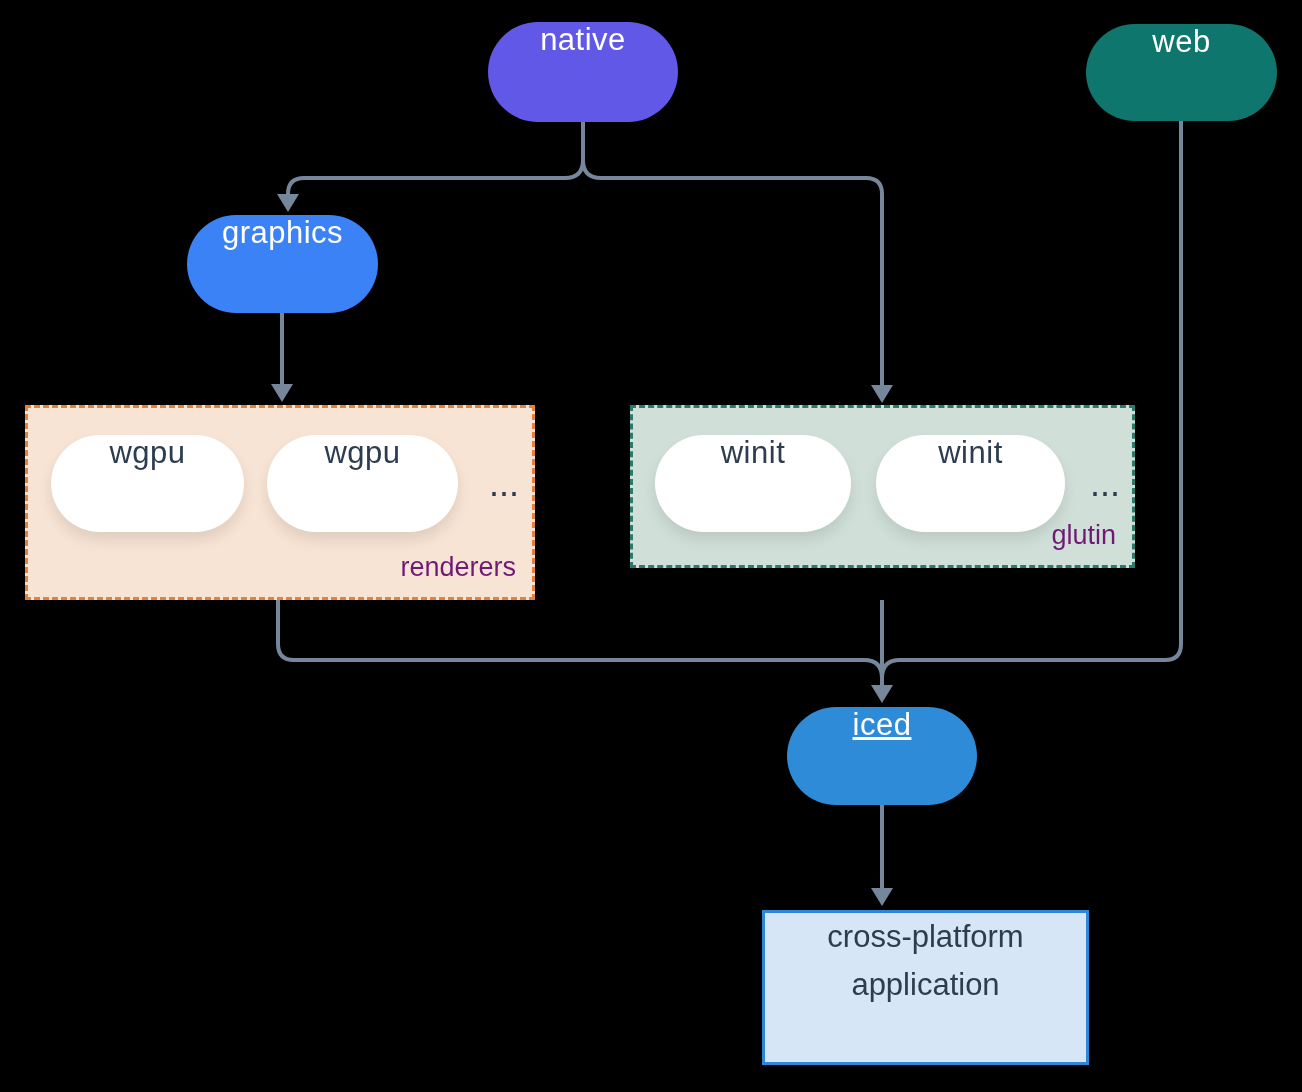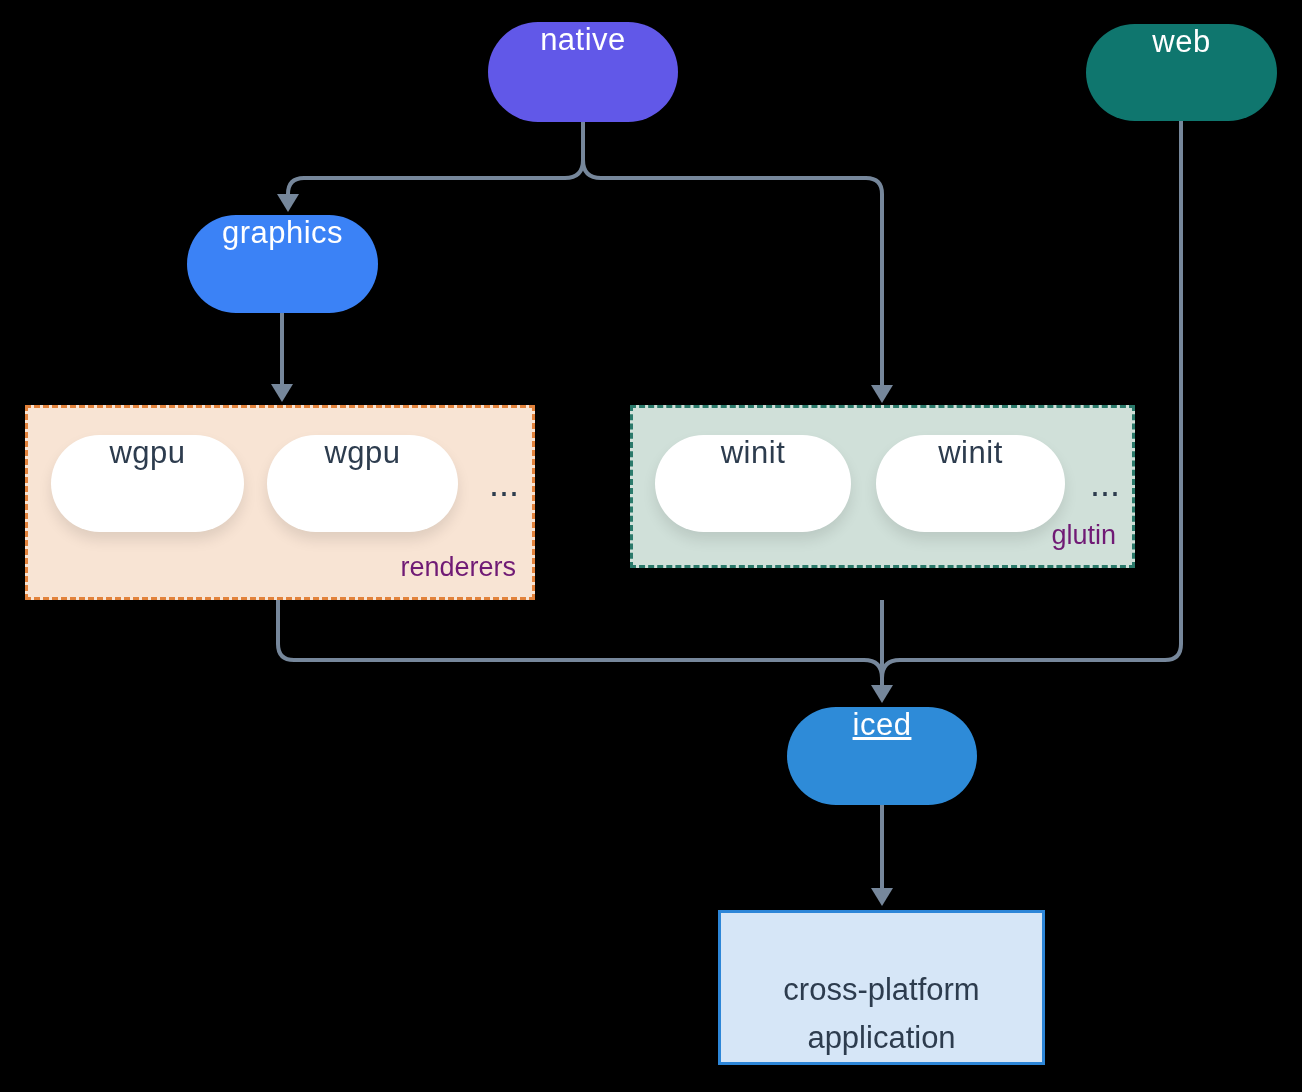--- a/index.html
+++ b/index.html
@@ -50,29 +50,30 @@
     position: absolute;
     right: 16px;
     bottom: 14px;
     color: #701a75;
     font-size: 27px;
   }
   #node-application {
     position: absolute;
     box-sizing: border-box;
     display: flex;
-    align-items: flex-end;
+    align-items: flex-start;
     justify-content: center;
     text-align: center;
     background: #D6E6F7;
     border: 3px solid #2D86D8;
     color: #2D3C4E;
     font-size: 31px;
     line-height: 1.55;
     padding: 0 20px;
+    margin-left: 44px;
   }
 </style>
 </head>
 <body>
 
 <div id="canvas">
 
   <svg class="connectors" viewBox="0 0 1302 1092" xmlns="http://www.w3.org/2000/svg">
     <g stroke="#76879B" stroke-width="4" fill="none" stroke-linejoin="round">
 

